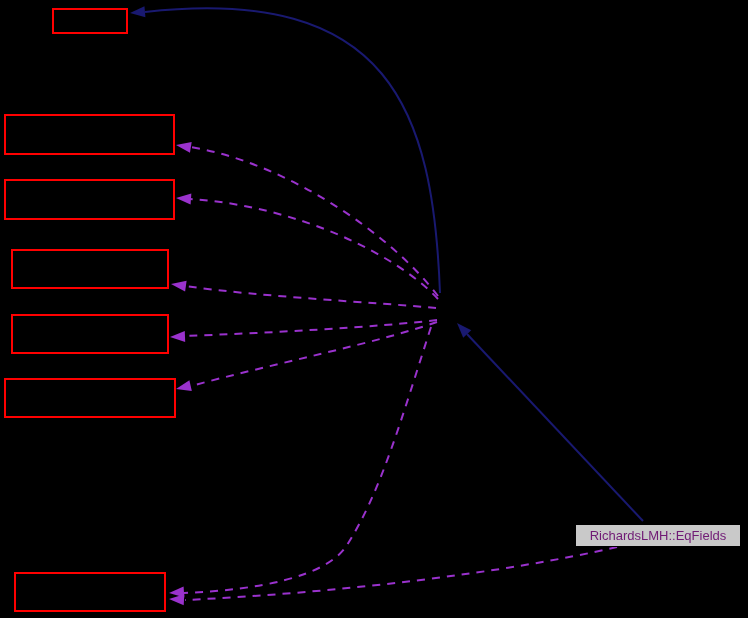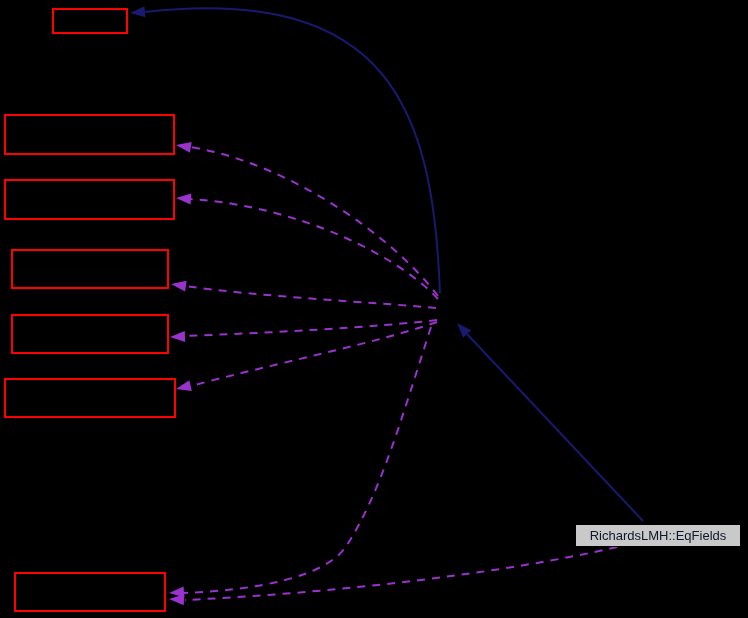--- a/index.html
+++ b/index.html
@@ -45,21 +45,21 @@
       <path d="M437,320 C378,327 268,333 184,336" fill="none" stroke="#9a32cd" stroke-width="2" stroke-dasharray="8 7"></path>
       <polygon points="0,0 -15,-5.5 -15,5.5" fill="#9a32cd" transform="translate(170,337) rotate(178)"></polygon>
       <path d="M437,322 C377,343 272,364 191,386" fill="none" stroke="#9a32cd" stroke-width="2" stroke-dasharray="8 7"></path>
       <polygon points="0,0 -15,-5.5 -15,5.5" fill="#9a32cd" transform="translate(176,389) rotate(167)"></polygon>
       <path d="M431,327 C401,420 381,492 347,545 C327,577 258,590 184,593" fill="none" stroke="#9a32cd" stroke-width="2" stroke-dasharray="8 7"></path>
       <polygon points="0,0 -15,-5.5 -15,5.5" fill="#9a32cd" transform="translate(169,593) rotate(176)"></polygon>
       <path d="M617,547 C505,573 335,593 185,600" fill="none" stroke="#9a32cd" stroke-width="2" stroke-dasharray="8 7"></path>
       <polygon points="0,0 -15,-5.5 -15,5.5" fill="#9a32cd" transform="translate(169,599) rotate(183)"></polygon>
     </svg>
   <div class="nodes-layer">
-    <div class="current-node" style="left: 575px; top: 524px; width: 166px; height: 23px; background: rgb(201, 201, 201); color: #0f172a;">RichardsLMH::EqFields</div>
+    <div class="current-node" style="left: 575px; top: 524px; width: 166px; height: 23px; background: rgb(201, 201, 201); color: #701a75;">RichardsLMH::EqFields</div>
   <div class="red-node" style="left: 52px; top: 8px; width: 76px; height: 26px; border-color: rgb(255, 0, 0);"></div>
       <div class="red-node" style="left: 4px; top: 114px; width: 171px; height: 41px; border-color: rgb(255, 0, 0);"></div>
       <div class="red-node" style="left: 4px; top: 179px; width: 171px; height: 41px; border-color: rgb(255, 0, 0);"></div>
       <div class="red-node" style="left: 11px; top: 249px; width: 158px; height: 40px; border-color: rgb(255, 0, 0);"></div>
       <div class="red-node" style="left: 11px; top: 314px; width: 158px; height: 40px; border-color: rgb(255, 0, 0);"></div>
       <div class="red-node" style="left: 4px; top: 378px; width: 172px; height: 40px; border-color: rgb(255, 0, 0);"></div>
       <div class="red-node" style="left: 14px; top: 572px; width: 152px; height: 40px; border-color: rgb(255, 0, 0);"></div>
     </div>
 </div>
 

